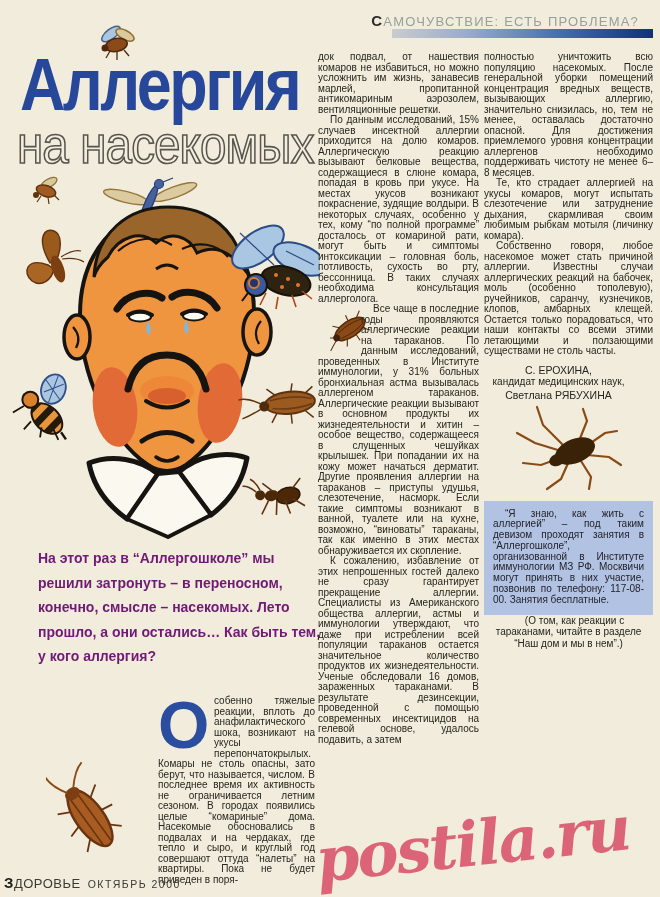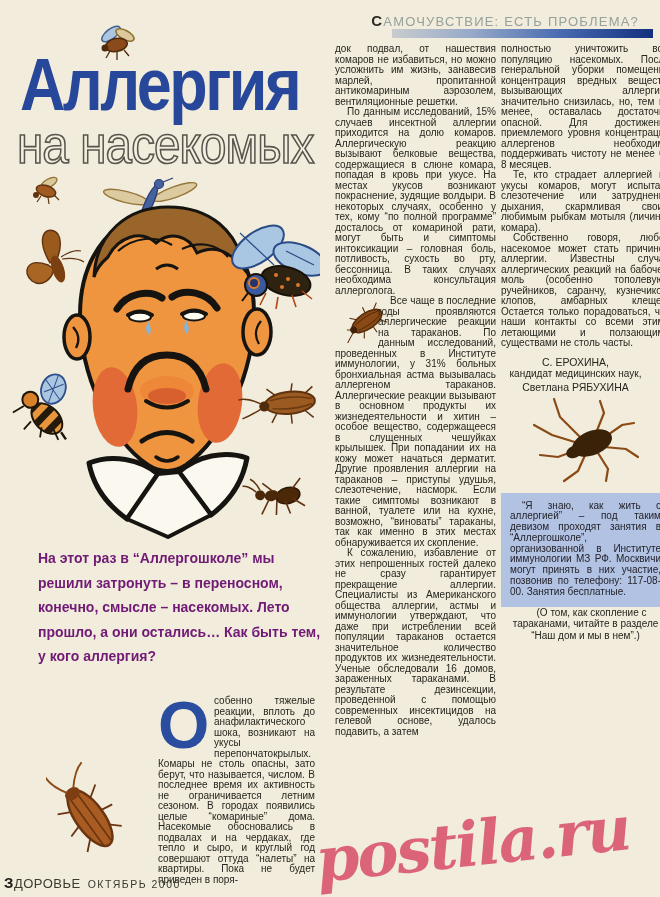--- a/index.html
+++ b/index.html
@@ -24,21 +24,21 @@
   .roach-bl { position:absolute; left:46px; top:758px; }
 
   .lead { position:absolute; left:38px; top:546px; width:284px; font-size:14px; font-weight:bold;
           line-height:24.5px; color:#701a75; }
 
   .left-body { position:absolute; left:158px; top:696px; width:157px;
                font-size:10px; line-height:10.5px; text-align:justify; }
   .dropcap { float:left; font-size:66px; line-height:56px; font-weight:bold; color:#2b4da0;
              width:53px; height:62px; margin:1px 3px 0 0; letter-spacing:-2px; }
 
-  .col { position:absolute; top:44px; font-size:10px; line-height:10.5px; text-align:justify;margin-left:17px; }
+  .col { position:absolute; top:52px; font-size:10px; line-height:10.5px; text-align:justify; }
   .col-middle { left:318px; width:161px; }
   .col-right  { left:484px; width:169px; }
   .col p { text-indent:12px; margin:0; }
   .col p.noindent { text-indent:0; }
   .roach-float { float:left; width:40px; height:46px; margin:1px 3px 1px 0; }
 
   .byline { margin-top:7px; text-align:center; padding-right:20px; font-size:10.5px; line-height:12.5px;
             text-indent:0; color:#26261f; }
   .byline .small { font-size:10px; }
   .spider-block { margin:2px auto 0; width:112px; }
@@ -237,20 +237,20 @@
         </g>
         <ellipse cx="62" cy="48" rx="21" ry="12" fill="#3a2208" transform="rotate(-22 62 48)"></ellipse>
         <ellipse cx="44" cy="57" rx="8" ry="6" fill="#3a2208" transform="rotate(-22 44 57)"></ellipse>
       </svg>
     </div>
 
     <div class="infobox">
       <p>“Я знаю, как жить с аллергией” – под таким девизом проходят занятия в “Аллергошколе”, организованной в Институте иммунологии МЗ РФ. Москвичи могут принять в них участие, позвонив по телефону: 117-08-00. Занятия бесплатные.</p>
     </div>
 
-    <p class="note">(О том, как скопление с тараканами, читайте в разделе “Наш дом и мы в нем”.)</p>
+    <p class="note">(О том, как реакции с тараканами, читайте в разделе “Наш дом и мы в нем”.)</p>
   </div>
 
   <div class="footer"><span class="cap">З</span><span>ДОРОВЬЕ</span><span class="issue">ОКТЯБРЬ 2000</span></div>
 
   <div class="watermark">postila.ru</div>
 
 </div>
 
 </body></html>

